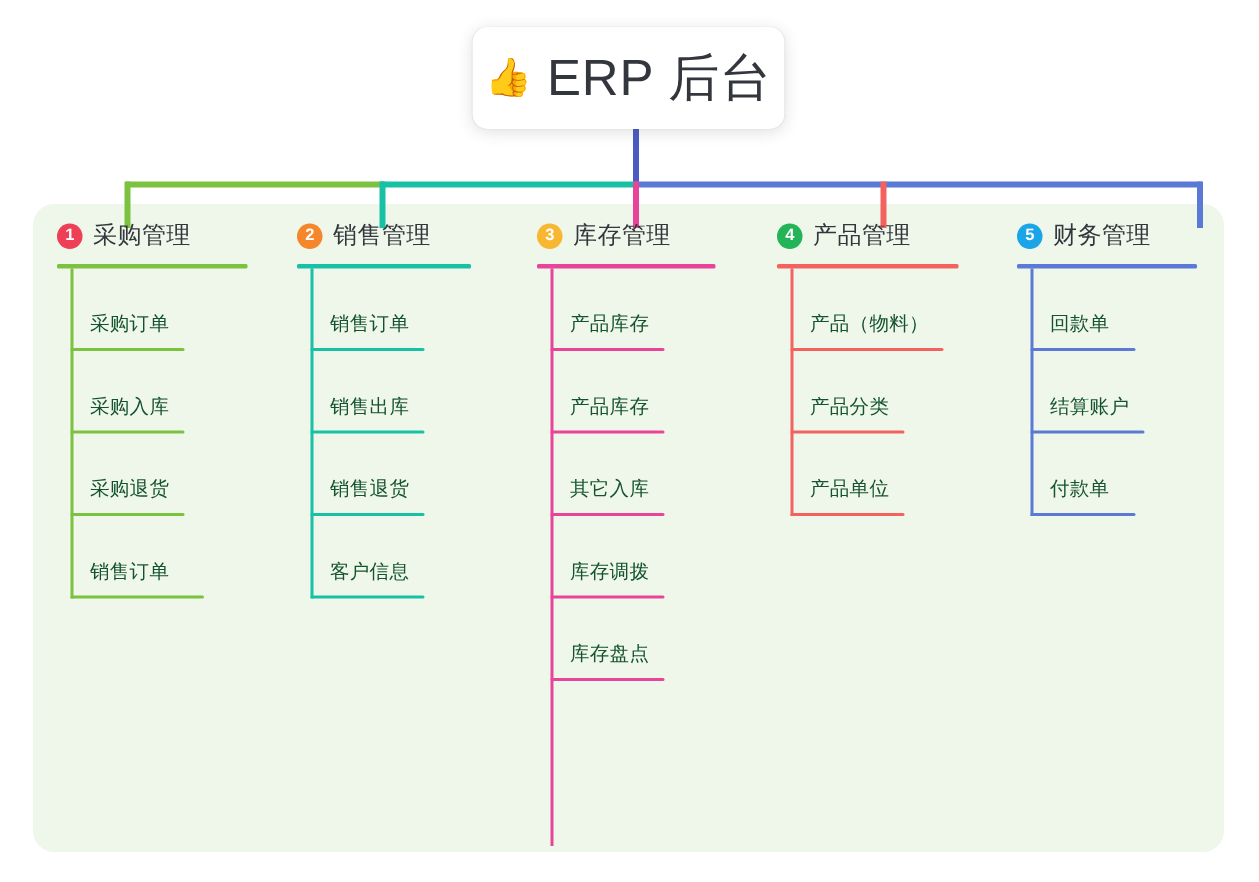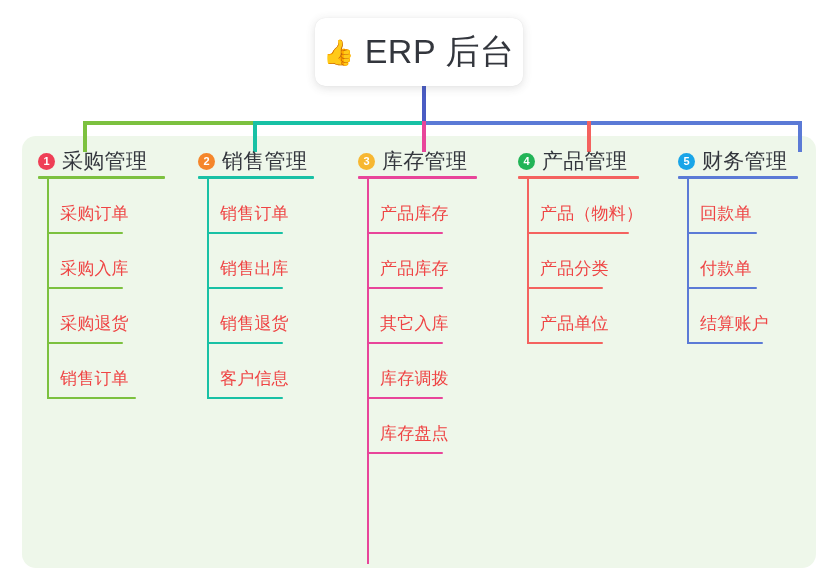--- a/index.html
+++ b/index.html
@@ -104,21 +104,21 @@
     height: 17px;
     border-radius: 50%;
     color: #ffffff;
     font-size: 11px;
     line-height: 17px;
     text-align: center;
     font-weight: bold;
     flex: 0 0 17px;
   }
   .col-title {
-    font-size: 21px;
+    font-size: 16px;
     color: #33363d;
     letter-spacing: 0.3px;
   }
   .col-rule {
     position: absolute;
     top: 40px;
     left: 16px;
     height: 3px;
     border-radius: 1px;
   }
@@ -138,22 +138,22 @@
     width: 135px;
   }
   .item {
     position: relative;
     height: 55px;
   }
   .item-label {
     position: absolute;
     left: 13px;
     bottom: 9px;
-    font-size: 17px;
-    color: #ef4444;
+    font-size: 13px;
+    color: #14532d;
     white-space: nowrap;
     letter-spacing: 0.2px;
   }
   .item-rule {
     position: absolute;
     left: 0;
     bottom: 0;
     height: 2px;
     width: 88px;
     border-radius: 1px;
@@ -297,24 +297,24 @@
           <span class="col-title">财务管理</span>
         </div>
         <div class="col-rule" style="background: rgb(91, 122, 214); width: 120px;"></div>
         <div class="spine" style="background: rgb(91, 122, 214); height: 165px;"></div>
         <div class="items">
           <div class="item">
             <span class="item-label">回款单</span>
             <div class="item-rule" style="background: rgb(91, 122, 214); width: 70px;"></div>
           </div>
           <div class="item">
+            <span class="item-label">结算账户</span>
+            <div class="item-rule" style="background: rgb(91, 122, 214); width: 76px;"></div>
+          </div>
+          <div class="item">
             <span class="item-label">付款单</span>
             <div class="item-rule" style="background: rgb(91, 122, 214); width: 70px;"></div>
           </div>
-          <div class="item">
-            <span class="item-label">结算账户</span>
-            <div class="item-rule" style="background: rgb(91, 122, 214); width: 76px;"></div>
-          </div>
         </div>
       </div>
     </div>
 
 </div>
 
 </body></html>

